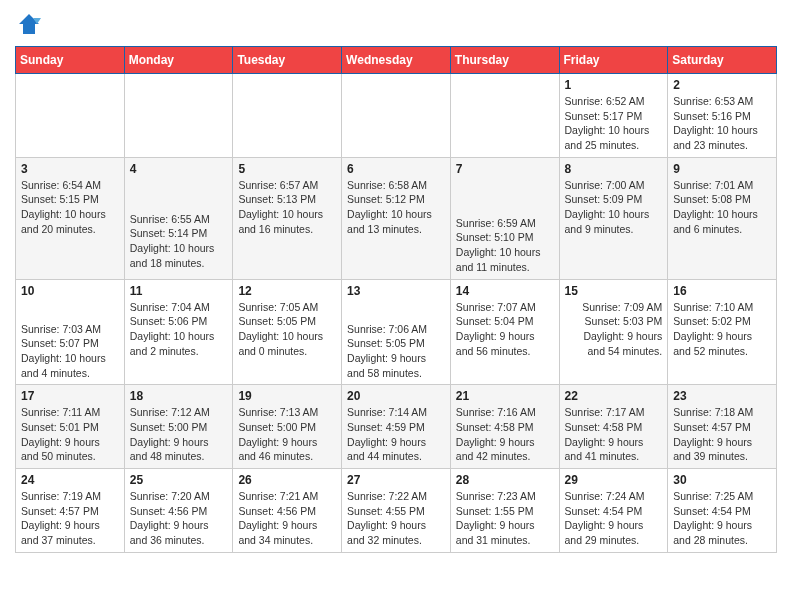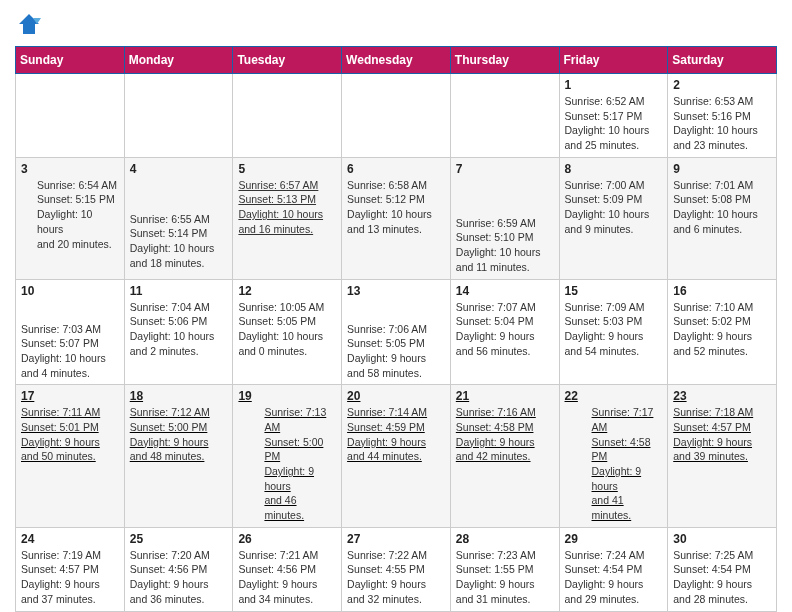--- a/index.html
+++ b/index.html
@@ -57,21 +57,21 @@
     .location {
       font-size: 14px;
       color: #555;
     }
     .calendar {
       width: 100%;
       border-collapse: collapse;
       font-size: 11px;
     }
     .calendar th {
-      background: #be185d;
+      background: #ef4444;
       color: #fff;
       padding: 6px 4px;
       text-align: left;
       font-weight: bold;
       font-size: 12px;
       border: 1px solid #1a60a8;
     }
     .calendar td {
       border: 1px solid #ccc;
       vertical-align: top;
@@ -97,21 +97,21 @@
       font-size: 10.5px;
       line-height: 1.4;
     }
     .empty-cell {
       background: #fff !important;
     }
     
     .row-1 td { background: #fff; }
     .row-2 td { background: #ebebeb; }
     .row-3 td { background: #fff; }
-    .row-4 td { background: #ebebeb; text-decoration: underline; }
+    .row-4 td { background: #ebebeb; }
     .row-5 td { background: #fff; margin-top: 47px; }
   </style>
 </head>
 <body>
 
 <div class="page">
   <div class="header">
     <div class="logo">
       <svg class="logo-icon" viewBox="0 0 28 28">
         <rect x="0" y="0" width="28" height="28" rx="3" fill="#fff"></rect>
@@ -160,35 +160,35 @@
             <div class="day-number">2</div>
             <div class="day-info" style="white-space: pre-line;">Sunrise: 6:53 AM
 Sunset: 5:16 PM
 Daylight: 10 hours
 and 23 minutes.</div>
           </td>
         </tr>
         <tr class="row-2">
           <td>
             <div class="day-number">3</div>
-            <div class="day-info" style="white-space: pre-line; margin-left: 16px;">Sunrise: 6:54 AM
+            <div class="day-info" style="white-space: pre-line;">Sunrise: 6:54 AM
 Sunset: 5:15 PM
 Daylight: 10 hours
 and 20 minutes.</div>
           </td>
           <td>
             <div class="day-number">4</div>
             <div class="day-info" style="white-space: pre-line; margin-top: 36px;">Sunrise: 6:55 AM
 Sunset: 5:14 PM
 Daylight: 10 hours
 and 18 minutes.</div>
           </td>
           <td>
             <div class="day-number">5</div>
-            <div class="day-info" style="white-space: pre-line; text-decoration: underline;">Sunrise: 6:57 AM
+            <div class="day-info" style="white-space: pre-line;">Sunrise: 6:57 AM
 Sunset: 5:13 PM
 Daylight: 10 hours
 and 16 minutes.</div>
           </td>
           <td>
             <div class="day-number">6</div>
             <div class="day-info" style="white-space: pre-line;">Sunrise: 6:58 AM
 Sunset: 5:12 PM
 Daylight: 10 hours
 and 13 minutes.</div>
@@ -225,42 +225,42 @@
           </td>
           <td>
             <div class="day-number">11</div>
             <div class="day-info" style="white-space: pre-line;">Sunrise: 7:04 AM
 Sunset: 5:06 PM
 Daylight: 10 hours
 and 2 minutes.</div>
           </td>
           <td>
             <div class="day-number">12</div>
-            <div class="day-info" style="white-space: pre-line;">Sunrise: 10:05 AM
+            <div class="day-info" style="white-space: pre-line;">Sunrise: 7:05 AM
 Sunset: 5:05 PM
 Daylight: 10 hours
 and 0 minutes.</div>
           </td>
           <td>
             <div class="day-number">13</div>
             <div class="day-info" style="white-space: pre-line; margin-top: 24px;">Sunrise: 7:06 AM
 Sunset: 5:05 PM
 Daylight: 9 hours
 and 58 minutes.</div>
           </td>
           <td>
             <div class="day-number">14</div>
             <div class="day-info" style="white-space: pre-line;">Sunrise: 7:07 AM
 Sunset: 5:04 PM
 Daylight: 9 hours
 and 56 minutes.</div>
           </td>
           <td>
             <div class="day-number">15</div>
-            <div class="day-info" style="white-space: pre-line;">Sunrise: 7:09 AM
+            <div class="day-info" style="white-space: pre-line; text-align: right;">Sunrise: 7:09 AM
 Sunset: 5:03 PM
 Daylight: 9 hours
 and 54 minutes.</div>
           </td>
           <td>
             <div class="day-number">16</div>
             <div class="day-info" style="white-space: pre-line;">Sunrise: 7:10 AM
 Sunset: 5:02 PM
 Daylight: 9 hours
 and 52 minutes.</div>
@@ -276,42 +276,42 @@
           </td>
           <td>
             <div class="day-number">18</div>
             <div class="day-info" style="white-space: pre-line;">Sunrise: 7:12 AM
 Sunset: 5:00 PM
 Daylight: 9 hours
 and 48 minutes.</div>
           </td>
           <td>
             <div class="day-number">19</div>
-            <div class="day-info" style="white-space: pre-line; margin-left: 26px;">Sunrise: 7:13 AM
+            <div class="day-info" style="white-space: pre-line;">Sunrise: 7:13 AM
 Sunset: 5:00 PM
 Daylight: 9 hours
 and 46 minutes.</div>
           </td>
           <td>
             <div class="day-number">20</div>
             <div class="day-info" style="white-space: pre-line;">Sunrise: 7:14 AM
 Sunset: 4:59 PM
 Daylight: 9 hours
 and 44 minutes.</div>
           </td>
           <td>
             <div class="day-number">21</div>
             <div class="day-info" style="white-space: pre-line;">Sunrise: 7:16 AM
 Sunset: 4:58 PM
 Daylight: 9 hours
 and 42 minutes.</div>
           </td>
           <td>
             <div class="day-number">22</div>
-            <div class="day-info" style="white-space: pre-line; margin-left: 27px;">Sunrise: 7:17 AM
+            <div class="day-info" style="white-space: pre-line;">Sunrise: 7:17 AM
 Sunset: 4:58 PM
 Daylight: 9 hours
 and 41 minutes.</div>
           </td>
           <td>
             <div class="day-number">23</div>
             <div class="day-info" style="white-space: pre-line;">Sunrise: 7:18 AM
 Sunset: 4:57 PM
 Daylight: 9 hours
 and 39 minutes.</div>

